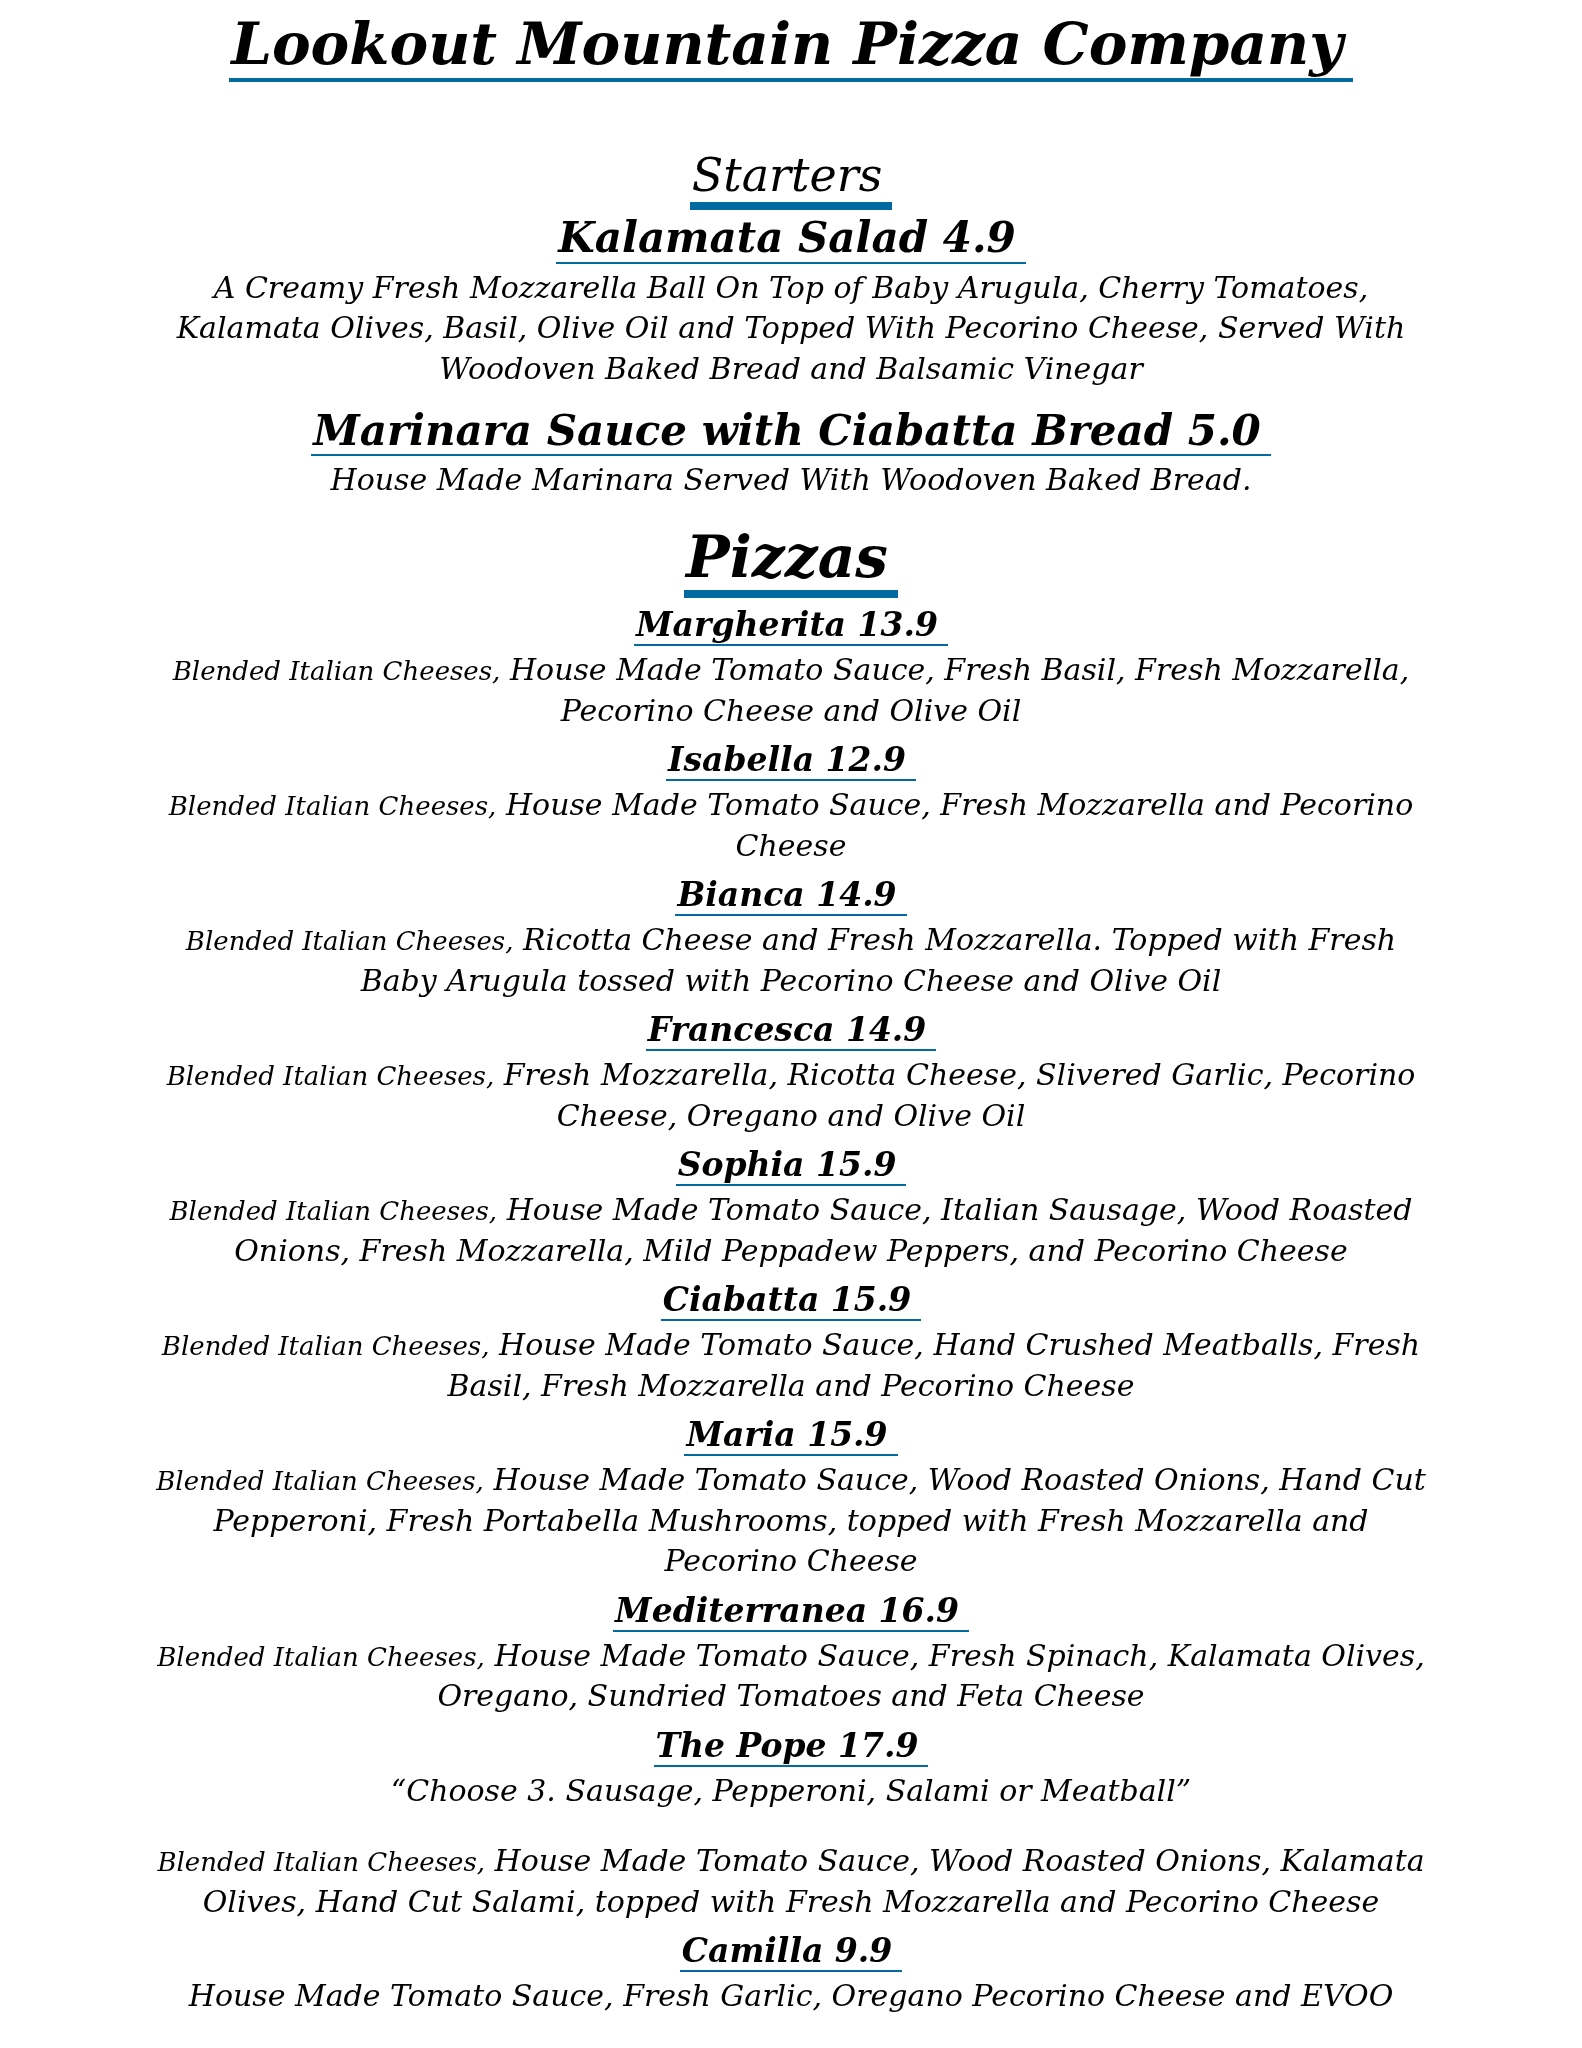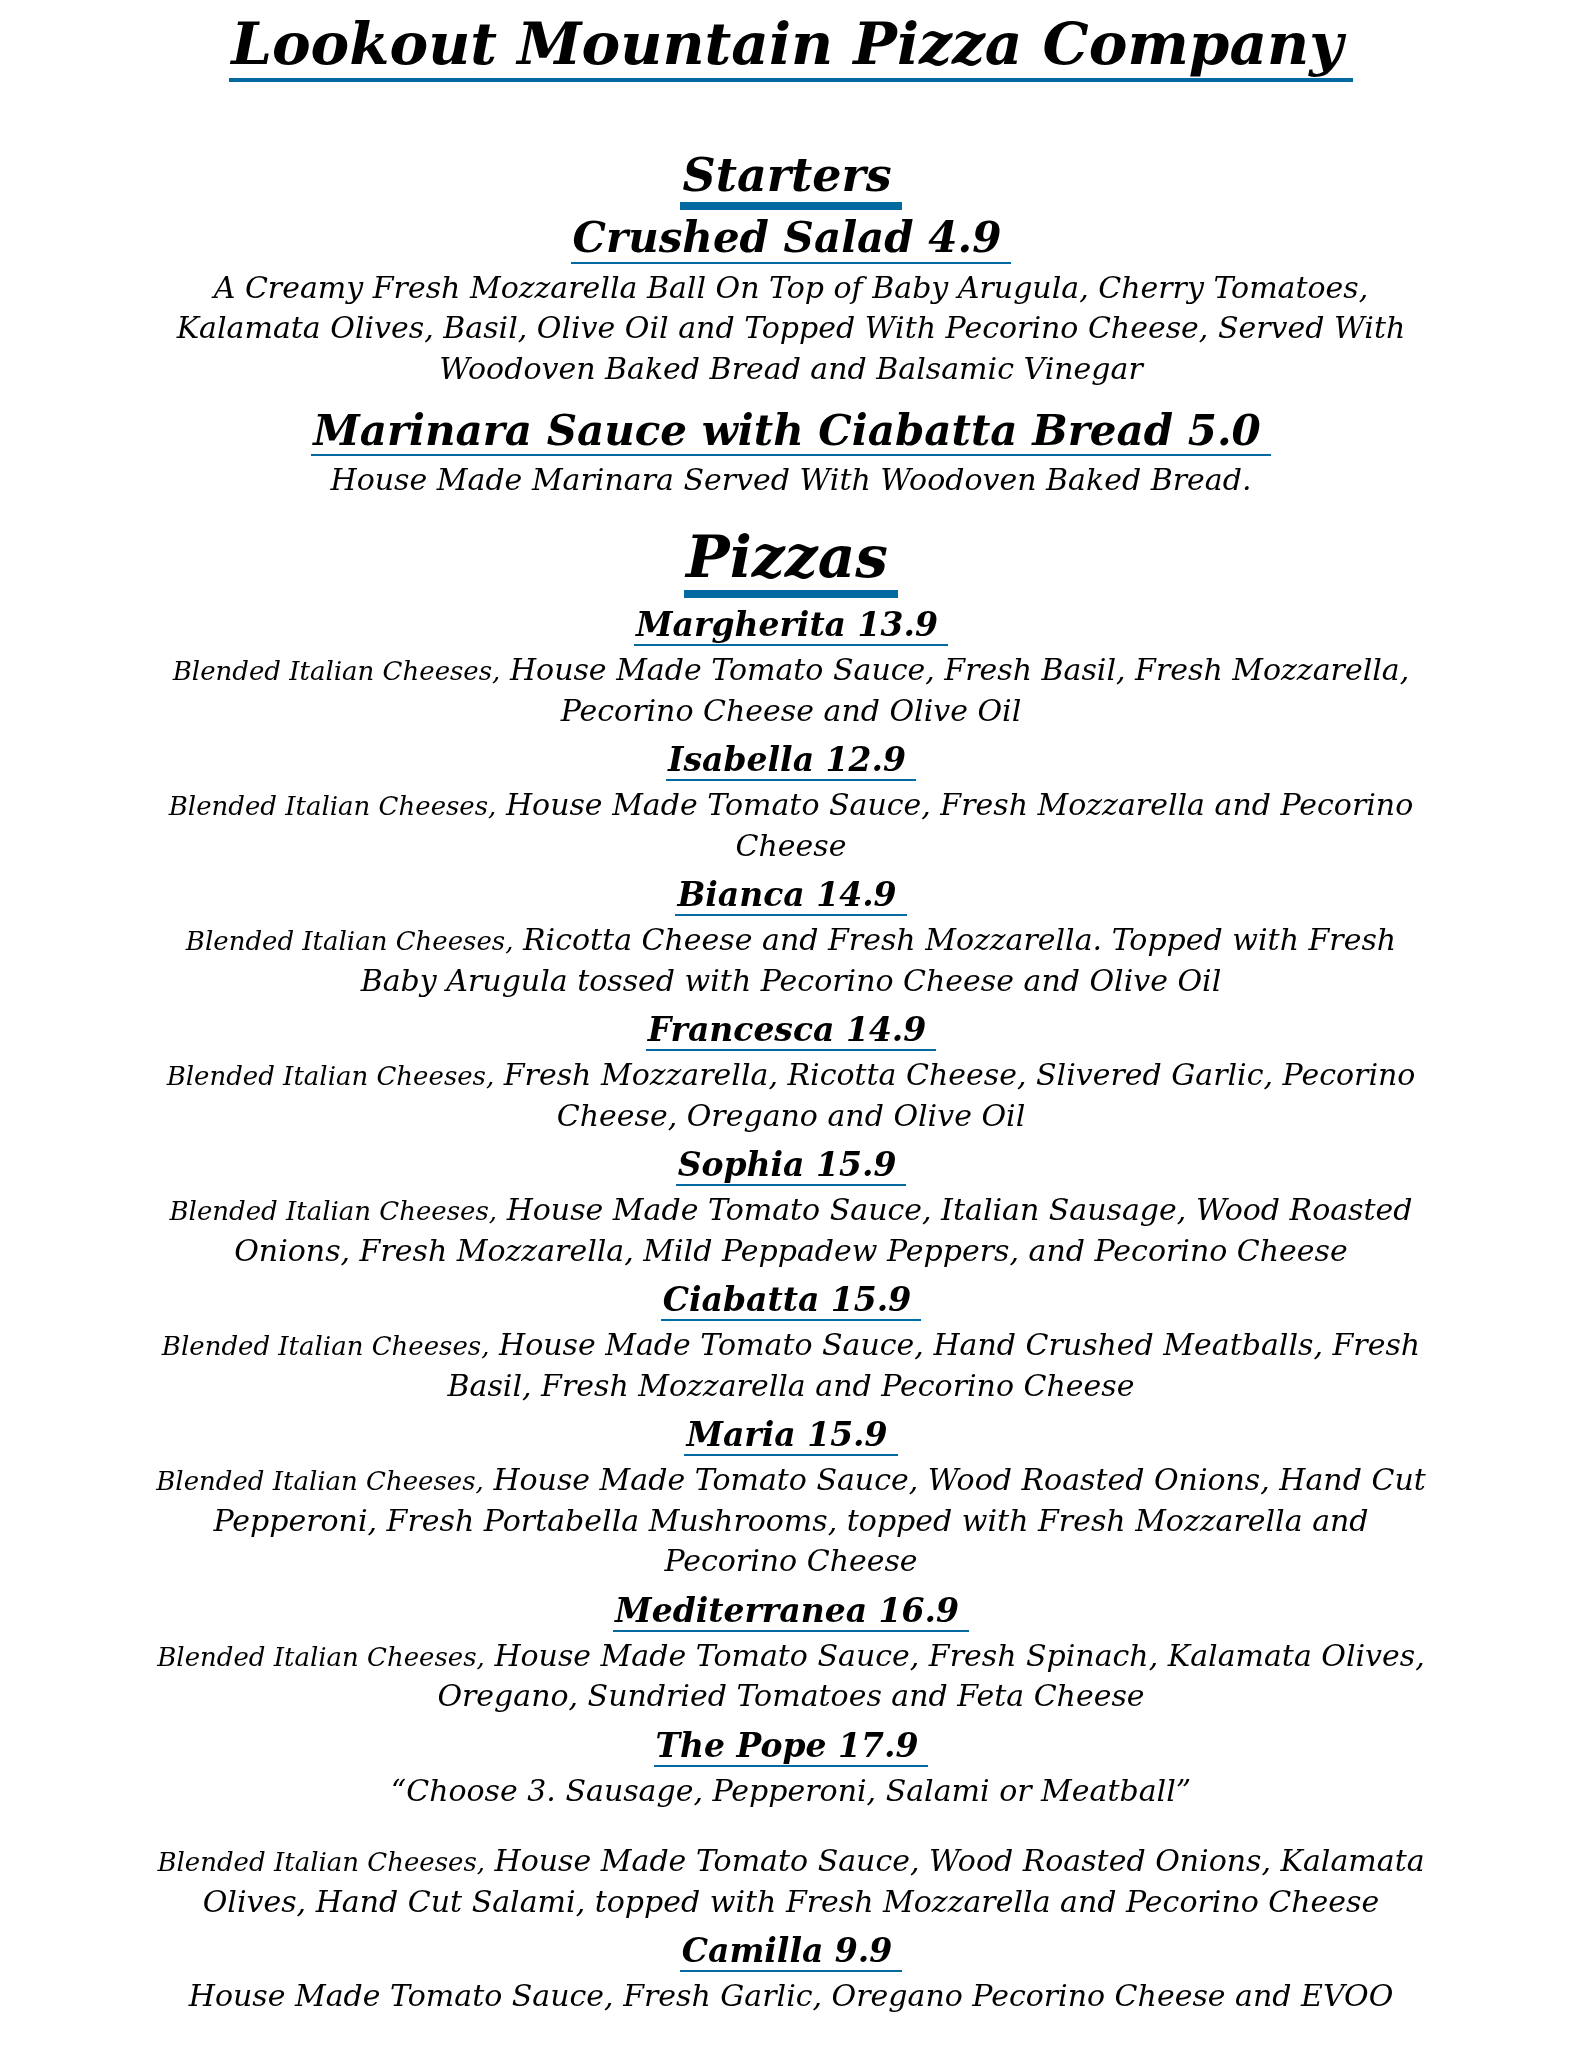--- a/index.html
+++ b/index.html
@@ -27,21 +27,21 @@
     line-height: 1.12;
   }
   .title {
     font-size: 58px;
     font-weight: bold;
     margin: 4px 0 66px 0;
   }
   .title .u { border-bottom-width: 4px; }
   .section-heading {
     font-size: 46px;
-    font-weight: bold;
+    font-weight: normal;
     margin: 0 0 4px 0;
   }
   .big-heading {
     font-size: 58px;
     font-weight: bold;
     margin: 22px 0 8px 0;
   }
   .item { margin: 0 0 8px 0; }
   .item-name {
     font-weight: bold;
@@ -65,21 +65,21 @@
 
 <div class="page">
 
   <h1 class="title"><span class="u">Lookout Mountain Pizza Company</span></h1>
 
   <section>
     <h2 class="section-heading"><span class="u">Starters</span></h2>
     <div class="starters-list">
 
         <div class="item">
-          <h3 class="item-name"><span class="u"><span>Crushed Salad</span> <span>4.9</span></span></h3>
+          <h3 class="item-name"><span class="u"><span>Kalamata Salad</span> <span>4.9</span></span></h3>
           <p class="item-desc"><span class="lead"></span> <span>A Creamy Fresh Mozzarella Ball On Top of Baby Arugula, Cherry Tomatoes, Kalamata Olives, Basil, Olive Oil and Topped With Pecorino Cheese, Served With Woodoven Baked Bread and Balsamic Vinegar</span></p>
         </div>
 
         <div class="item">
           <h3 class="item-name"><span class="u"><span>Marinara Sauce with Ciabatta Bread</span> <span>5.0</span></span></h3>
           <p class="item-desc"><span class="lead"></span> <span>House Made Marinara Served With Woodoven Baked Bread.</span></p>
         </div>
       </div>
   </section>
 

